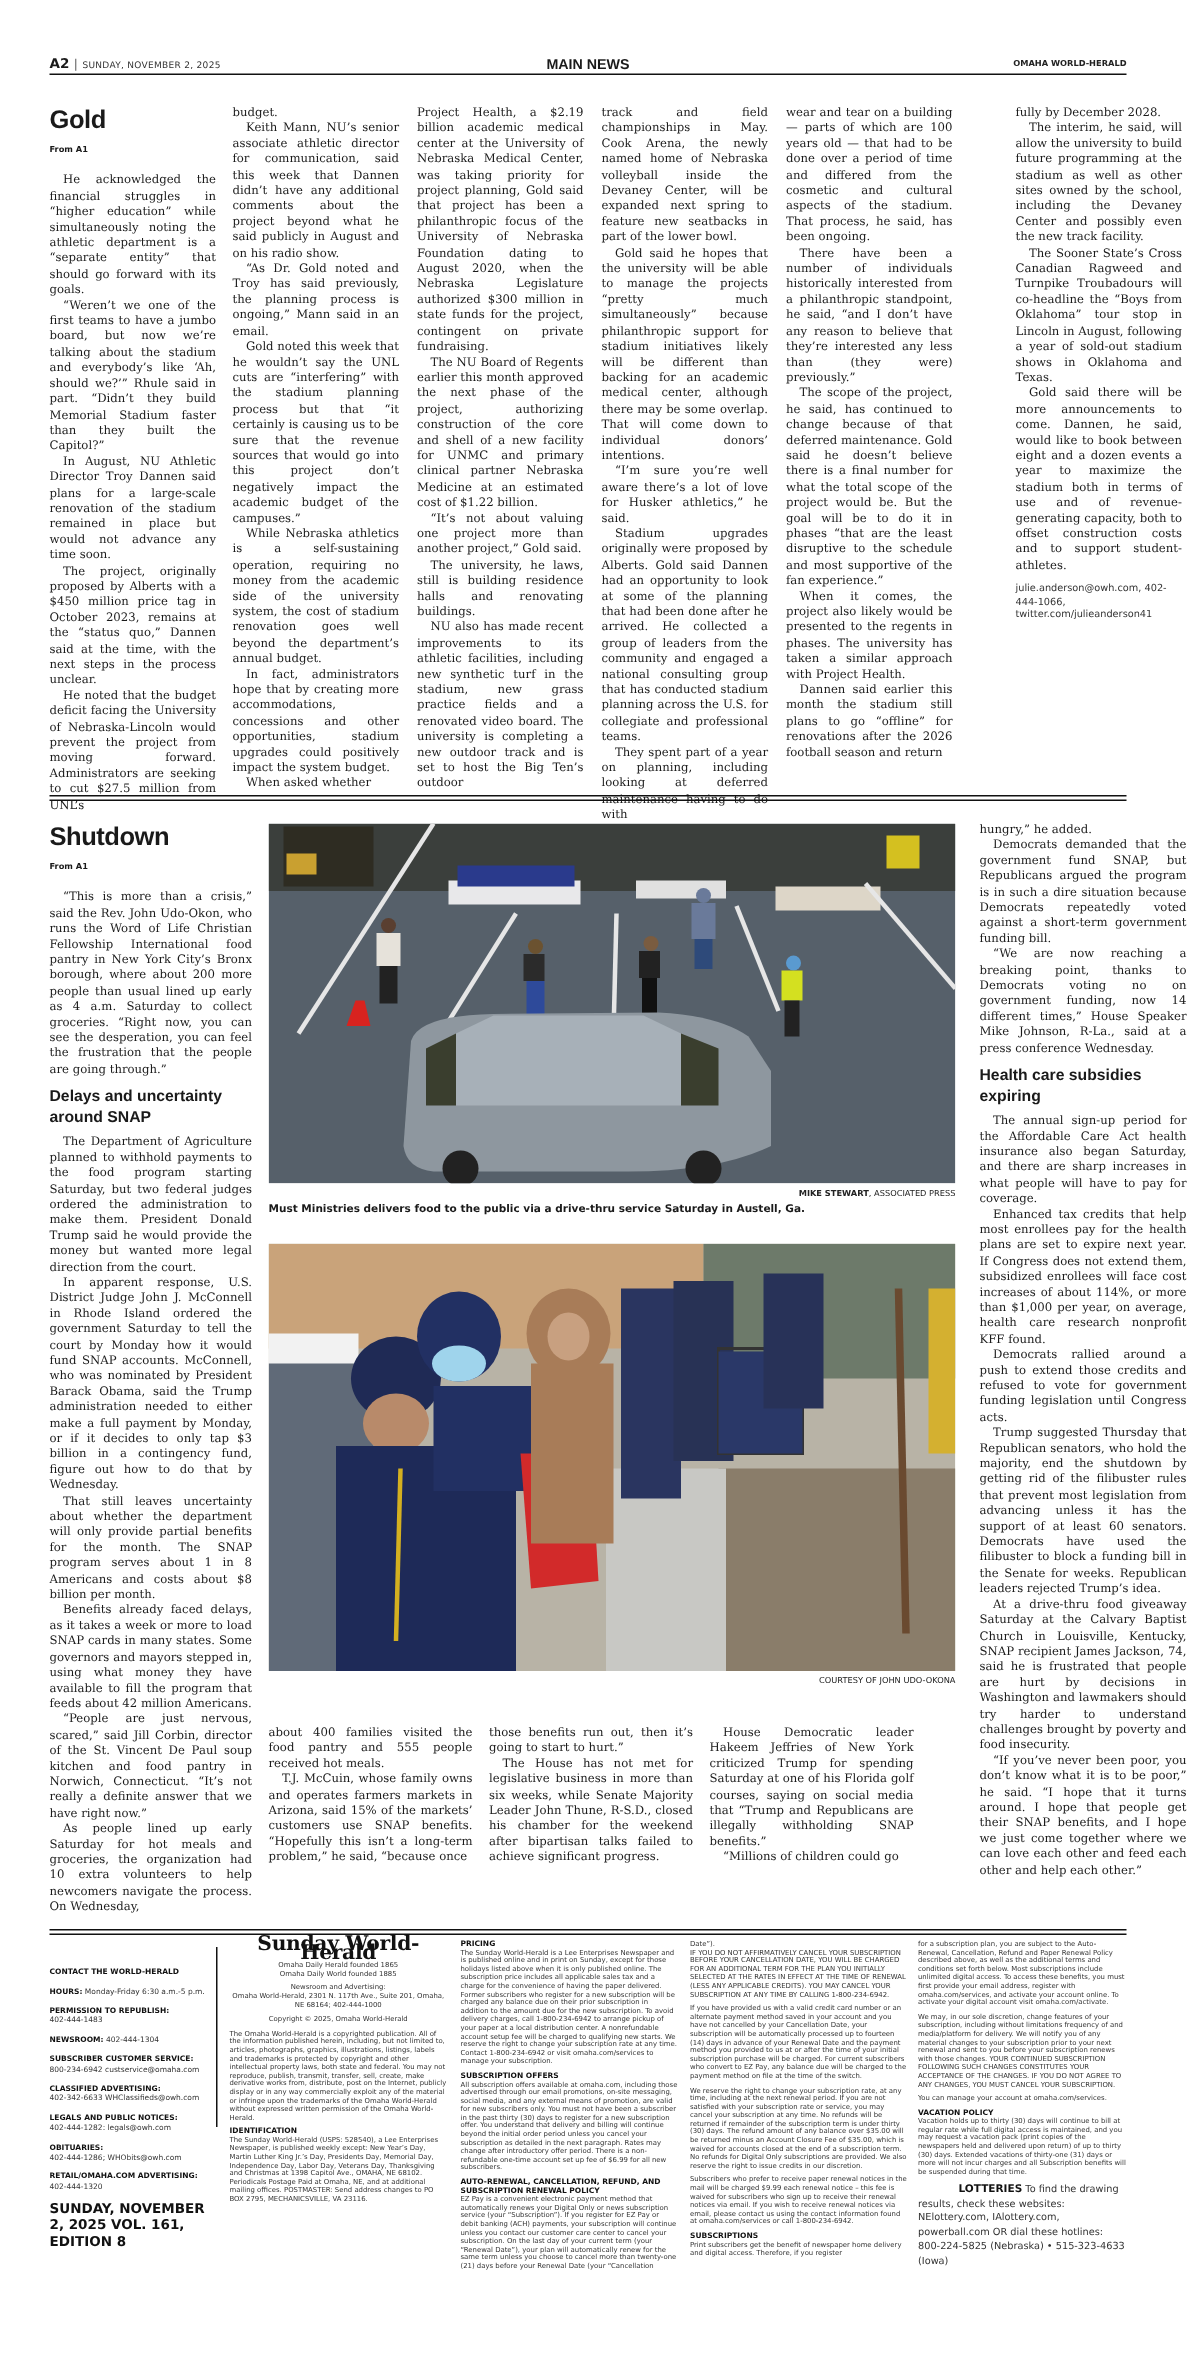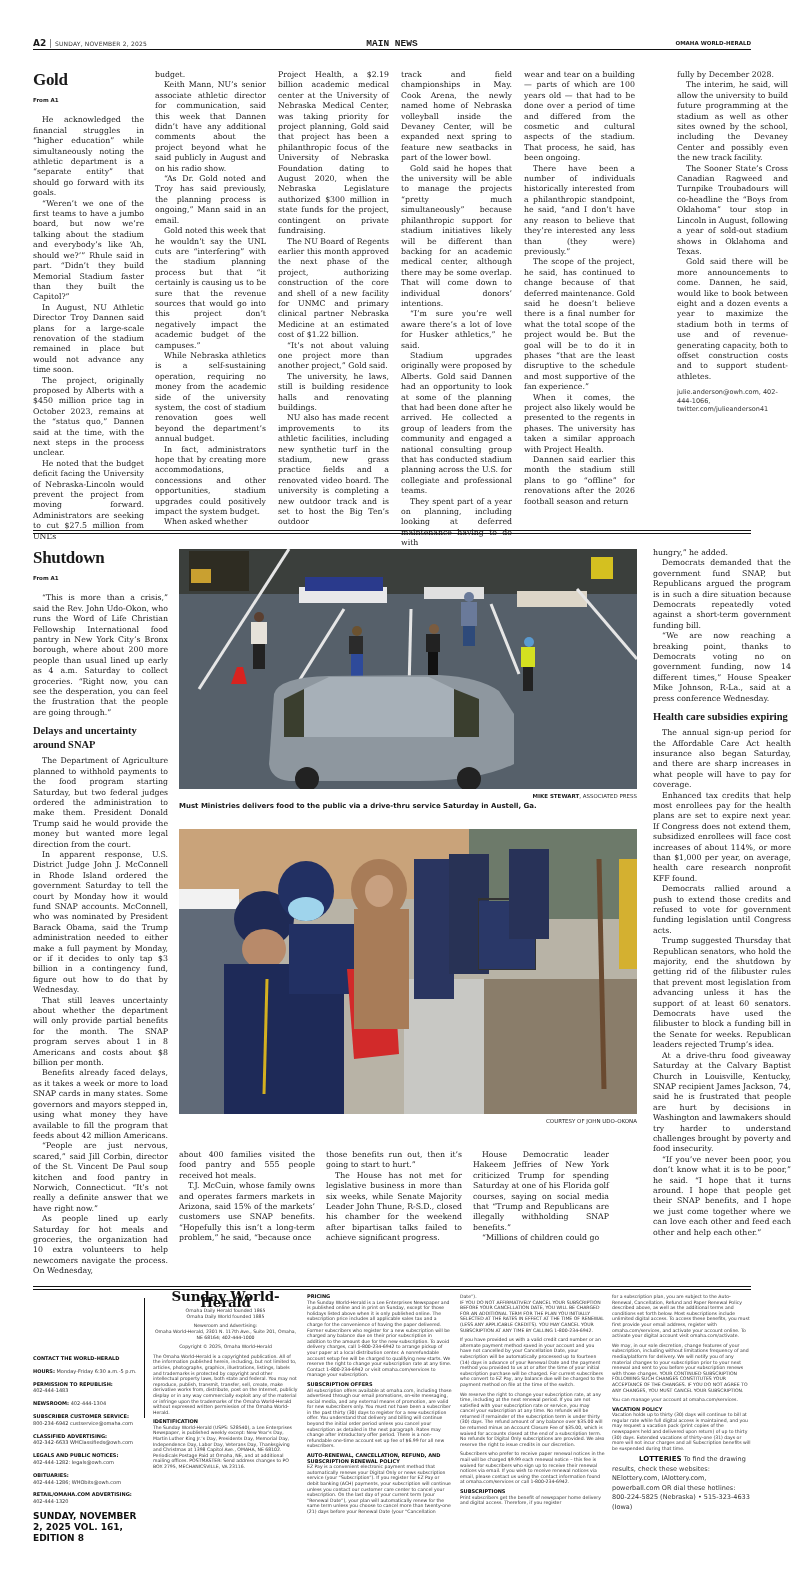--- a/index.html
+++ b/index.html
@@ -6,45 +6,45 @@
   html, body { width: 792px; height: 1584px; background: #fff; overflow: hidden; }
   body { font-family: "DejaVu Serif", serif; color: #1a1a1a; position: relative; }
   .page { position: absolute; left: 33px; top: 0; width: 718px; height: 1584px; }
 
   
   .header { position: absolute; top: 38px; left: 0; width: 718px; height: 12px; border-bottom: 1.5px solid #111; }
   .hdr-left { position: absolute; left: 0; top: 0; font-family: "DejaVu Sans", sans-serif; font-size: 8px; }
   .hdr-left .pg { font-weight: bold; font-size: 9px; }
   .hdr-left .sep { color: #555; margin: 0 3px; }
   .hdr-left .date { font-size: 6px; letter-spacing: .2px; color: #333; }
-  .hdr-center { position: absolute; left: 0; right: 0; top: 0; text-align: center; font-family: Liberation Mono, monospace; font-weight: bold; font-size: 9.5px; }
+  .hdr-center { position: absolute; left: 0; right: 0; top: 0; text-align: center; font-family: Liberation Sans, sans-serif; font-weight: bold; font-size: 9.5px; }
   .hdr-right { position: absolute; right: 0; top: 2px; font-family: "DejaVu Sans", sans-serif; font-weight: bold; font-size: 5.5px; color: #222; }
 
   
   .col { position: absolute; font-size: 7.8px; line-height: 10.4px; text-align: justify; hyphens: auto; }
   .col p { text-indent: 9px; }
   .col p.noind { text-indent: 0; }
-  .headline { font-family: Liberation Serif, serif; font-weight: bold; font-size: 17px; line-height: 20px; letter-spacing: -0.3px; }
+  .headline { font-family: Liberation Sans, sans-serif; font-weight: bold; font-size: 17px; line-height: 20px; letter-spacing: -0.3px; }
   .from { font-family: "DejaVu Sans", sans-serif; font-weight: bold; font-size: 5.5px; margin: 5px 0 10px; }
-  .subhead { font-family: Liberation Serif, serif; font-weight: bold; font-size: 10.5px; line-height: 14px; margin: 6px 0 4px; text-align: left; }
+  .subhead { font-family: Liberation Sans, sans-serif; font-weight: bold; font-size: 10.5px; line-height: 14px; margin: 6px 0 4px; text-align: left; }
   .contact { text-align: left; font-family: "DejaVu Sans", sans-serif; font-size: 6.5px; line-height: 8.6px; margin-top: 6px; color: #333; }
 
   .divider { position: absolute; left: 0; width: 718px; border-top: 1.5px solid #111; border-bottom: 1px solid #111; height: 3.5px; }
 
   
   .photo { position: absolute; overflow: hidden; }
   .credit { position: absolute; font-family: "DejaVu Sans", sans-serif; font-size: 5.5px; text-align: right; color: #222; }
   .credit b { font-weight: bold; }
   .caption { position: absolute; font-family: "DejaVu Sans", sans-serif; font-weight: bold; font-size: 7px; line-height: 9.5px; }
 
   
   .foot { position: absolute; font-family: "DejaVu Sans", sans-serif; font-size: 4.6px; line-height: 5.6px; color: #333; }
   .foot h4 { font-size: 5px; font-weight: bold; color: #111; margin-top: 4px; }
   .foot p { margin-bottom: 4px; }
-  .contact-col { position: absolute; left: 0; top: 1355px; width: 105px; font-family: "DejaVu Sans", sans-serif; font-size: 5px; line-height: 6.8px; color: #333; }
+  .contact-col { position: absolute; left: 0; top: 1312px; width: 105px; font-family: "DejaVu Sans", sans-serif; font-size: 5px; line-height: 6.8px; color: #333; }
   .contact-col .item { margin-bottom: 6px; }
   .contact-col b { color: #111; font-weight: bold; }
   .contact-col .big { font-weight: bold; font-size: 9px; line-height: 11px; color: #111; margin-top: 4px; }
   .vline { position: absolute; left: 111px; top: 1298px; height: 100px; border-left: 1px solid #111; }
   .masthead { font-family: "DejaVu Serif", serif; font-weight: bold; font-size: 13.5px; text-align: center; letter-spacing: -0.2px; color: #111; }
   .lotteries { font-family: "DejaVu Sans", sans-serif; font-size: 6.5px; line-height: 9.5px; color: #333; }
   .lotteries b { font-weight: bold; color: #111; font-size: 7px; margin-left: 27px; }
 </style>
 </head>
 <body>

